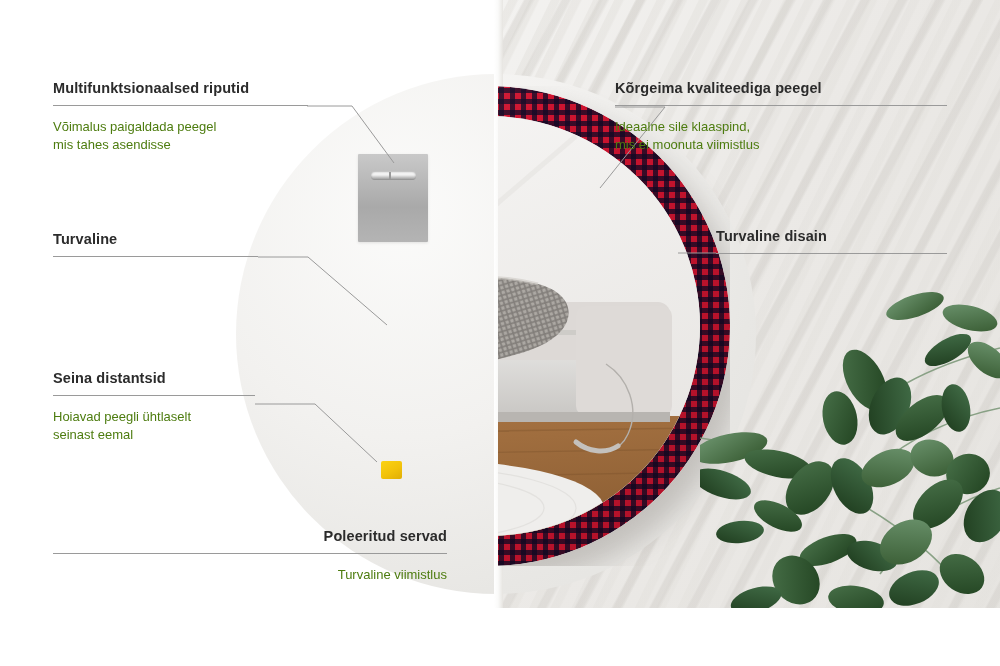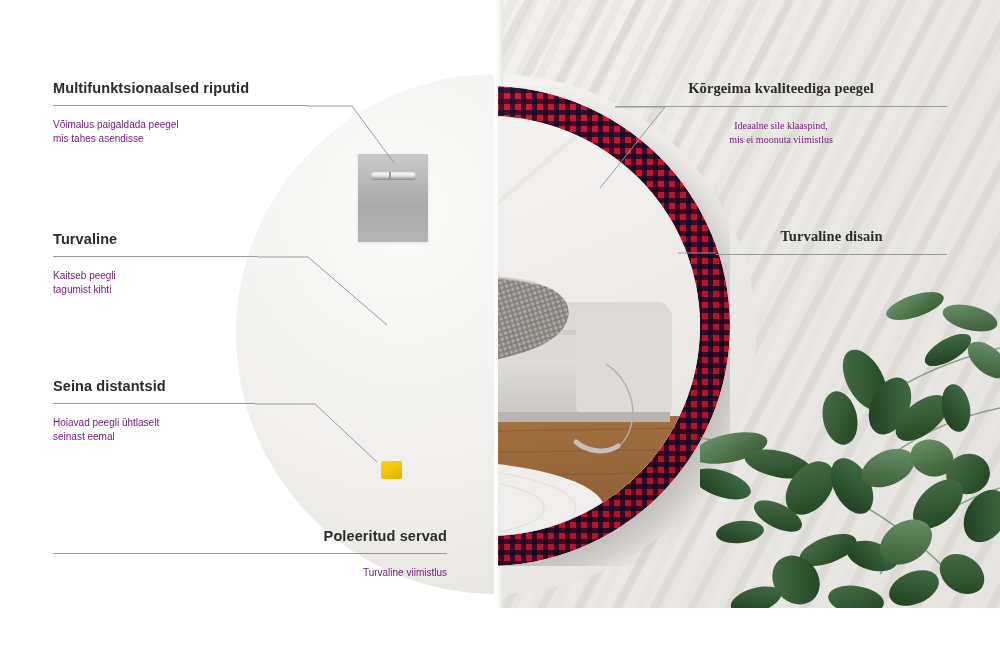--- a/index.html
+++ b/index.html
@@ -117,23 +117,23 @@
   
   .callout { position:absolute; }
   .callout .c-title {
     font-size:14.5px; font-weight:bold; color:#2b2b2b;
     letter-spacing:0.1px; white-space:nowrap;
   }
   .callout .c-rule {
     height:1px; background:#9a9a9a; margin-top:9px; margin-bottom:12px;
   }
   .callout .c-body {
-    font-size:10px; color:#701a75; line-height:1.42; white-space:pre-line;
-  }
-  .callout.right { text-align:center;font-family:Liberation Serif, serif; }
+    font-size:13px; color:#4d7c0f; line-height:1.42; white-space:pre-line;
+  }
+  .callout.right { text-align:left; }
 
   .leaders { position:absolute; left:0; top:0; width:1000px; height:666px; pointer-events:none; }
 </style>
 </head>
 <body>
 
 <div id="stage">
 
   <div class="half-left"></div>
   <div class="half-right"></div>
@@ -309,25 +309,23 @@
   <div class="callout" style="left:53px; top:80px; width:255px;">
     <div class="c-title">Multifunktsionaalsed riputid</div>
     <div class="c-rule"></div>
     <div class="c-body">Võimalus paigaldada peegel
 mis tahes asendisse</div>
   </div>
 
   <div class="callout" style="left:53px; top:231px; width:205px;">
     <div class="c-title">Turvaline</div>
     <div class="c-rule"></div>
-    <div class="c-body">Kaitseb peegli
-tagumist kihti</div>
-  </div>
-
-  <div class="callout" style="left:53px; top:378px; width:202px;">
+  </div>
+
+  <div class="callout" style="left:53px; top:370px; width:202px;">
     <div class="c-title">Seina distantsid</div>
     <div class="c-rule"></div>
     <div class="c-body">Hoiavad peegli ühtlaselt
 seinast eemal</div>
   </div>
 
   <div class="callout" style="left:53px; top:528px; width:394px;text-align:right;">
     <div class="c-title">Poleeritud servad</div>
     <div class="c-rule"></div>
     <div class="c-body">Turvaline viimistlus</div>

